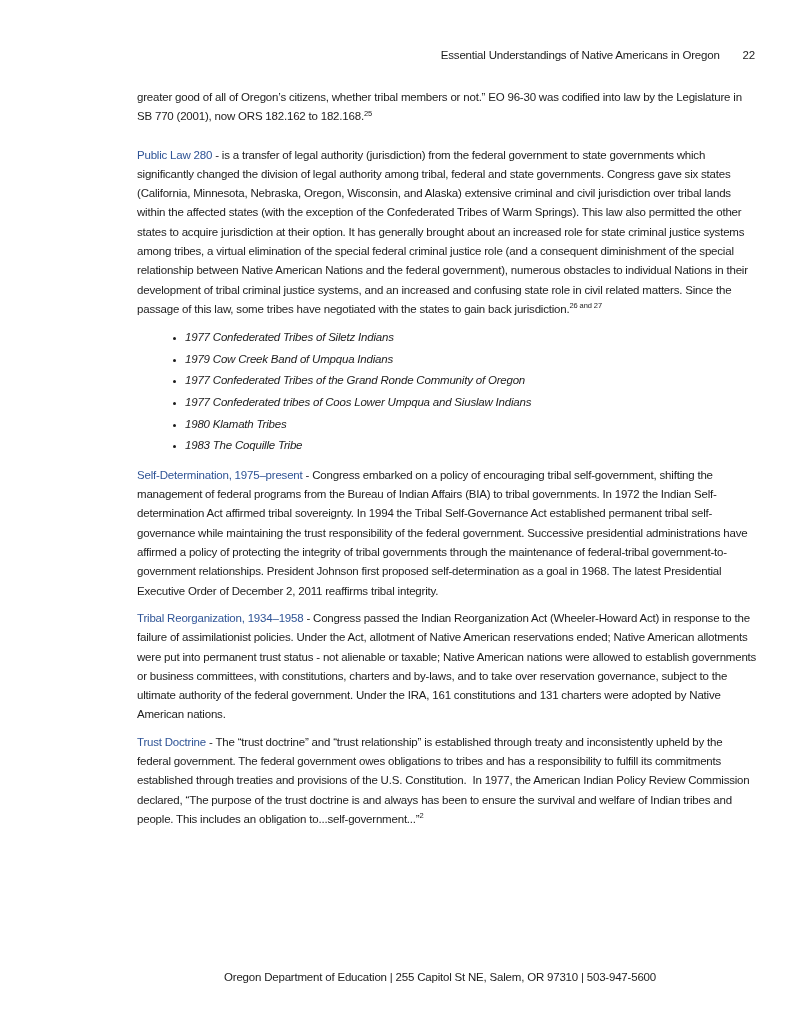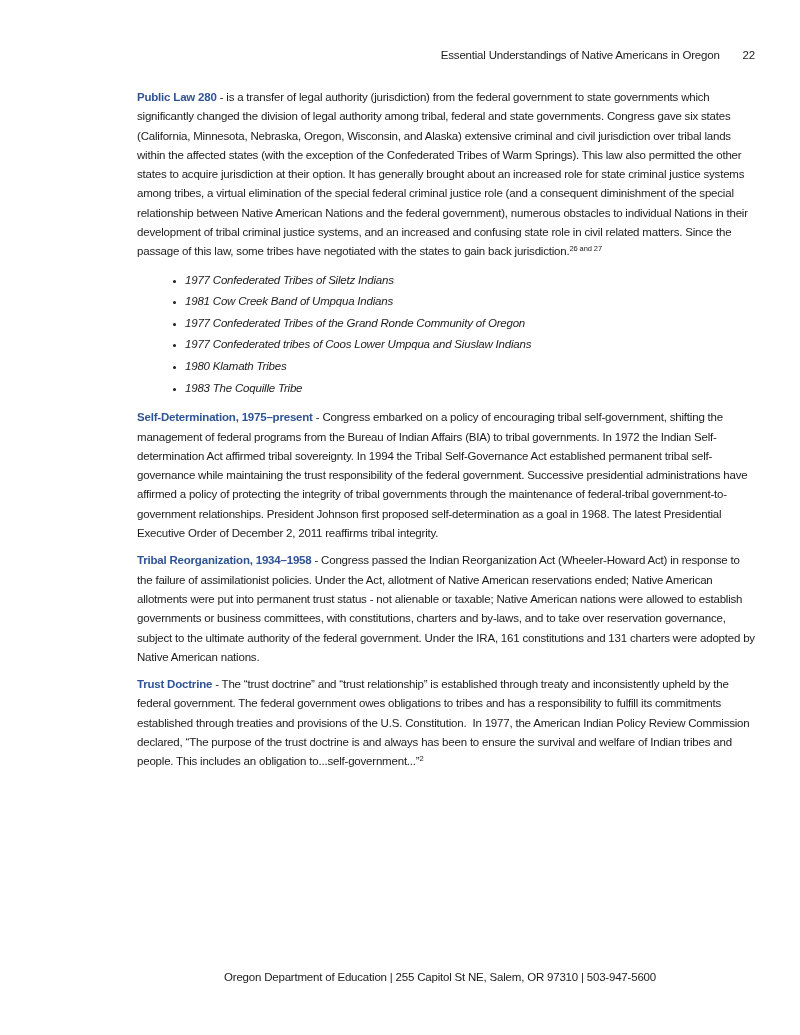--- a/index.html
+++ b/index.html
@@ -43,21 +43,21 @@
     margin: 0 0 8px 0;
   }
   .content p span {
     white-space: pre-wrap;
   }
   .content p.intro {
     margin-bottom: 19px;
   }
   .hd {
     color: #2f5496;
-    font-weight: bold;
+    font-weight: normal;
   }
   sup.fn {
     font-size: 7.5px;
     letter-spacing: -0.1px;
     vertical-align: baseline;
     position: relative;
     top: -4.5px;
     line-height: 0;
   }
   ul.bullets {
@@ -88,27 +88,28 @@
 <body>
 
 <div class="page">
 
   <div class="header">
     <span>Essential Understandings of Native Americans in Oregon</span><span class="pagenum">22</span>
   </div>
 
   <div class="content">
 
+    <p class="intro"><span>greater good of all of Oregon’s citizens, whether tribal members or not.” EO 96-30 was codified into law by the Legislature in SB 770 (2001), now ORS 182.162 to 182.168.</span><sup class="fn">25</sup></p>
 
     <p><span class="hd">Public Law 280</span><span class="sep"> - </span><span>is a transfer of legal authority (jurisdiction) from the federal government to state governments which significantly changed the division of legal authority among tribal, federal and state governments. Congress gave six states (California, Minnesota, Nebraska, Oregon, Wisconsin, and Alaska) extensive criminal and civil jurisdiction over tribal lands within the affected states (with the exception of the Confederated Tribes of Warm Springs). This law also permitted the other states to acquire jurisdiction at their option. It has generally brought about an increased role for state criminal justice systems among tribes, a virtual elimination of the special federal criminal justice role (and a consequent diminishment of the special relationship between Native American Nations and the federal government), numerous obstacles to individual Nations in their development of tribal criminal justice systems, and an increased and confusing state role in civil related matters. Since the passage of this law, some tribes have negotiated with the states to gain back jurisdiction.</span><sup class="fn">26 and 27</sup></p>
 
 
     <ul class="bullets">
       <li>1977 Confederated Tribes of Siletz Indians</li>
-      <li>1981 Cow Creek Band of Umpqua Indians</li>
+      <li>1979 Cow Creek Band of Umpqua Indians</li>
       <li>1977 Confederated Tribes of the Grand Ronde Community of Oregon</li>
       <li>1977 Confederated tribes of Coos Lower Umpqua and Siuslaw Indians</li>
       <li>1980 Klamath Tribes</li>
       <li>1983 The Coquille Tribe</li>
     </ul>
 
     <p><span class="hd">Self-Determination, 1975–present</span><span class="sep"> - </span><span>Congress embarked on a policy of encouraging tribal self-government, shifting the management of federal programs from the Bureau of Indian Affairs (BIA) to tribal governments. In 1972 the Indian Self-determination Act affirmed tribal sovereignty. In 1994 the Tribal Self-Governance Act established permanent tribal self-governance while maintaining the trust responsibility of the federal government. Successive presidential administrations have affirmed a policy of protecting the integrity of tribal governments through the maintenance of federal-tribal government-to-government relationships. President Johnson first proposed self-determination as a goal in 1968. The latest Presidential Executive Order of December 2, 2011 reaffirms tribal integrity.</span></p>
 
     <p><span class="hd">Tribal Reorganization, 1934–1958</span><span class="sep"> - </span><span>Congress passed the Indian Reorganization Act (Wheeler-Howard Act) in response to the failure of assimilationist policies. Under the Act, allotment of Native American reservations ended; Native American allotments were put into permanent trust status - not alienable or taxable; Native American nations were allowed to establish governments or business committees, with constitutions, charters and by-laws, and to take over reservation governance, subject to the ultimate authority of the federal government. Under the IRA, 161 constitutions and 131 charters were adopted by Native American nations.</span></p>
 

